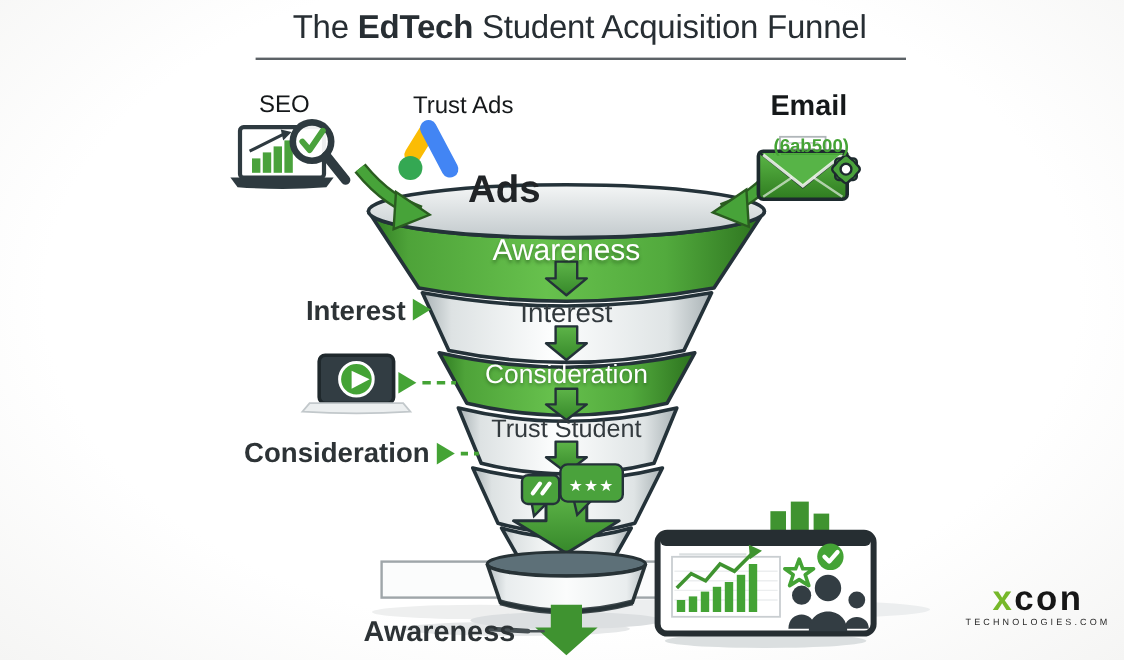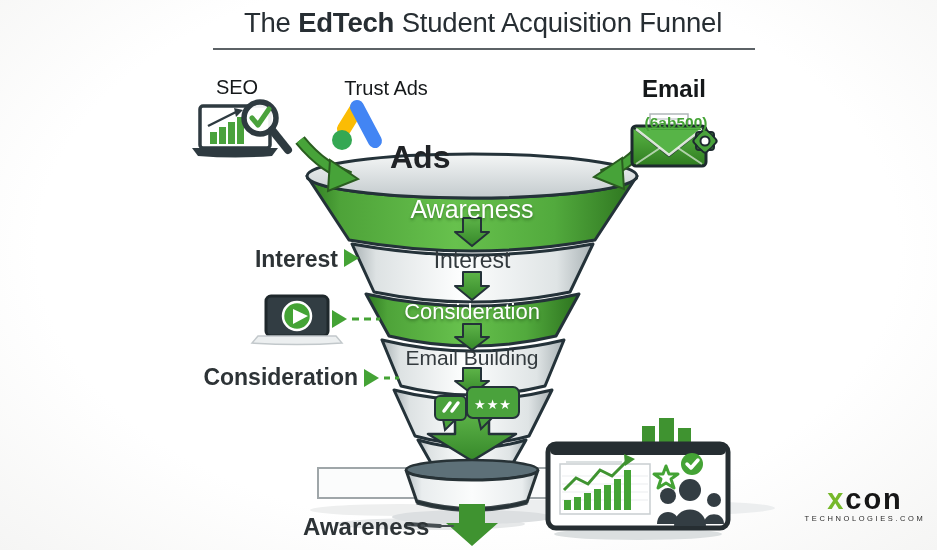--- a/index.html
+++ b/index.html
@@ -225,21 +225,21 @@
 
   <div class="lbl src-lbl ctr" style="left:237px;top:76px;">SEO</div>
   <div class="lbl src-lbl ctr" style="left:386px;top:77px;">Trust Ads</div>
   <div class="lbl ads-text" style="left:390px;top:111px;">Ads</div>
   <div class="lbl email-lbl ctr" style="left:674px;top:75px;">Email</div>
   <div class="lbl note ctr" style="left:676px;top:114px;">(6ab500)</div>
 
   <div class="lbl stage on-green ctr" style="left:472px;top:195px;font-size:25px;">Awareness</div>
   <div class="lbl stage on-white ctr" style="left:472px;top:247px;font-size:23px;">Interest</div>
   <div class="lbl stage on-green ctr" style="left:472px;top:299px;font-size:22px;">Consideration</div>
-  <div class="lbl stage on-white ctr" style="left:472px;top:346px;font-size:21px;">Email Building</div>
+  <div class="lbl stage on-white ctr" style="left:472px;top:346px;font-size:21px;">Trust Student</div>
 
   <div class="lbl ann rgt" style="left:338px;top:246px;">Interest</div>
   <div class="lbl ann rgt" style="left:358px;top:364px;">Consideration</div>
   <div class="lbl ann" style="left:303px;top:513px;font-size:24px;">Awareness</div>
 
   <div class="logo">
     <div class="logo-main"><span class="logo-x">x</span><span class="logo-rest">con</span></div>
     <div class="logo-tag">TECHNOLOGIES.COM</div>
   </div>
 </div>

